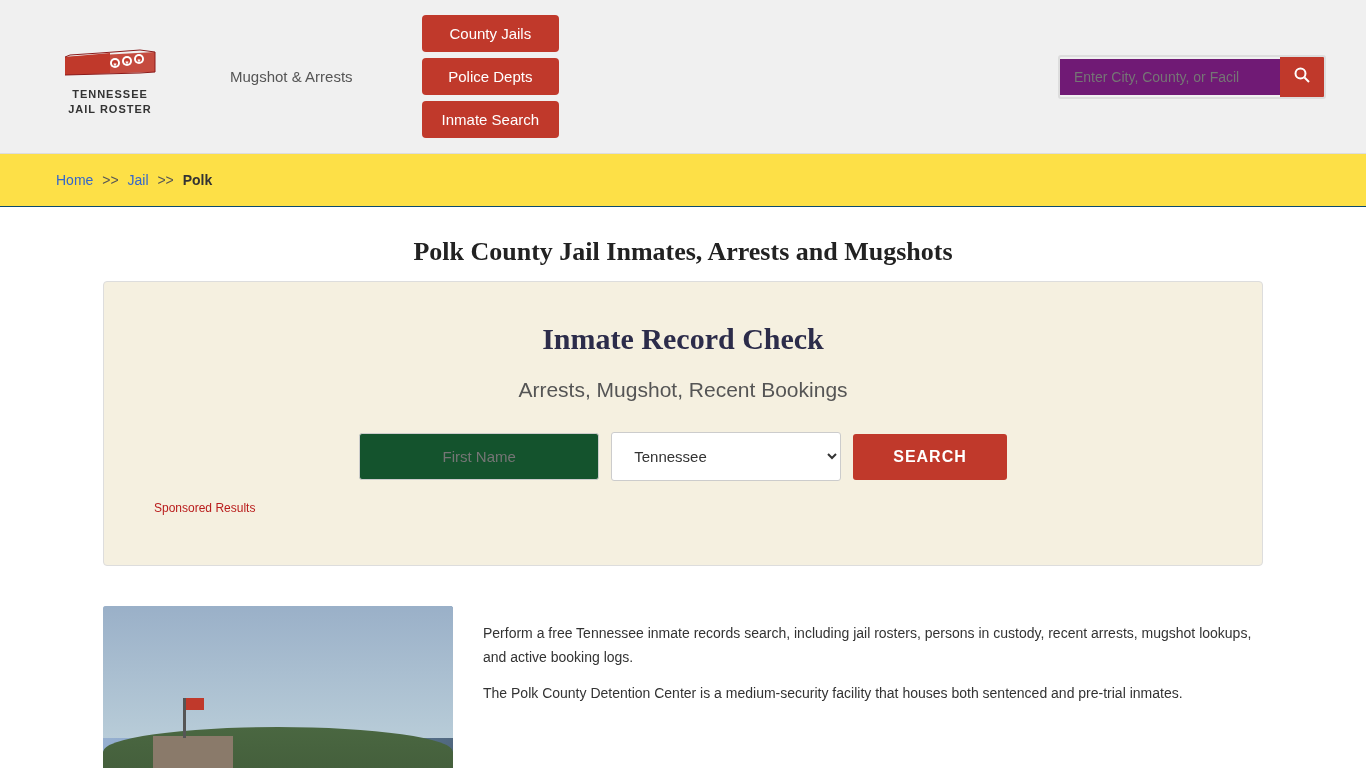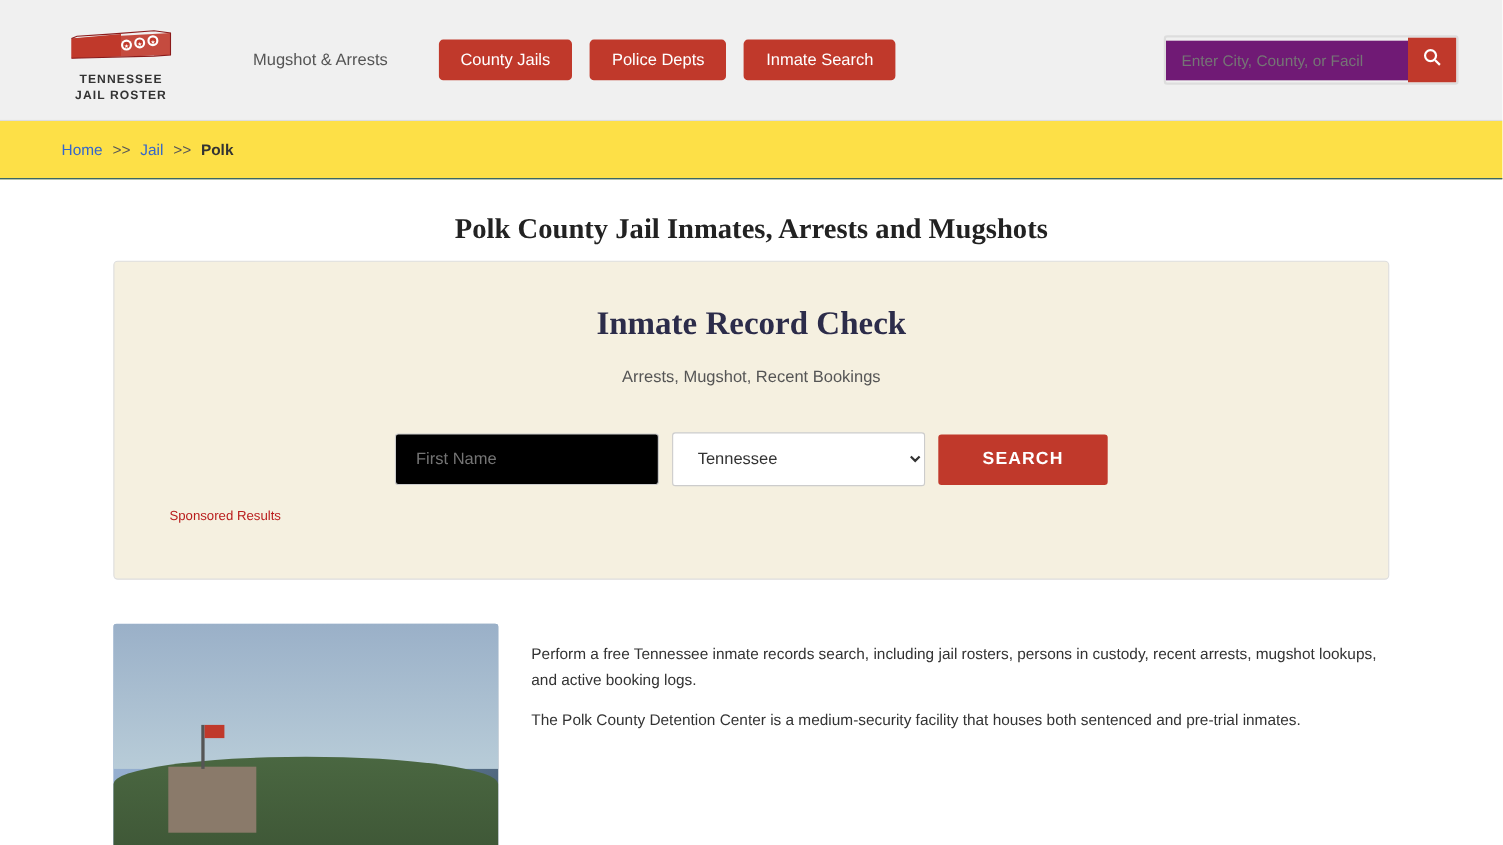--- a/index.html
+++ b/index.html
@@ -33,22 +33,23 @@
     .mugshot-link {
       font-family: Arial, sans-serif;
       font-size: 15px;
       color: #555;
       text-decoration: none;
       margin-left: 20px;
       white-space: nowrap;
     }
     .nav-buttons {
       display: flex;
-      gap: 16px;
-      margin-left: 16px;
+      gap: 6px;
+      margin-left: 39px;
+      flex-direction: column;
     }
     .nav-btn {
       background: #c0392b;
       color: #fff;
       border: none;
       border-radius: 4px;
       padding: 10px 20px;
       font-size: 15px;
       font-family: Arial, sans-serif;
       cursor: pointer;
@@ -121,42 +122,43 @@
       text-align: center;
     }
     .record-check-title {
       font-size: 30px;
       font-weight: bold;
       color: #2c2c4a;
       font-family: Georgia, serif;
       margin-bottom: 22px;
     }
     .record-check-subtitle {
-      font-size: 15px;
+      font-size: 21px;
       color: #555;
       font-family: Arial, sans-serif;
-      margin-bottom: 42px;
+      margin-bottom: 30px;
     }
     .search-form {
       display: flex;
       gap: 12px;
       justify-content: center;
       align-items: center;
       flex-wrap: wrap;
     }
     .form-input {
       border: 1px solid #ccc;
       border-radius: 3px;
       padding: 14px 18px;
       font-size: 15px;
       font-family: Arial, sans-serif;
       width: 240px;
       color: #999;
-      background: #000000;
+      background: #14532d;
       outline: none;
+      text-align: center;
     }
     .form-select {
       border: 1px solid #ccc;
       border-radius: 3px;
       padding: 14px 18px;
       font-size: 15px;
       font-family: Arial, sans-serif;
       width: 230px;
       color: #333;
       background: #fff;

